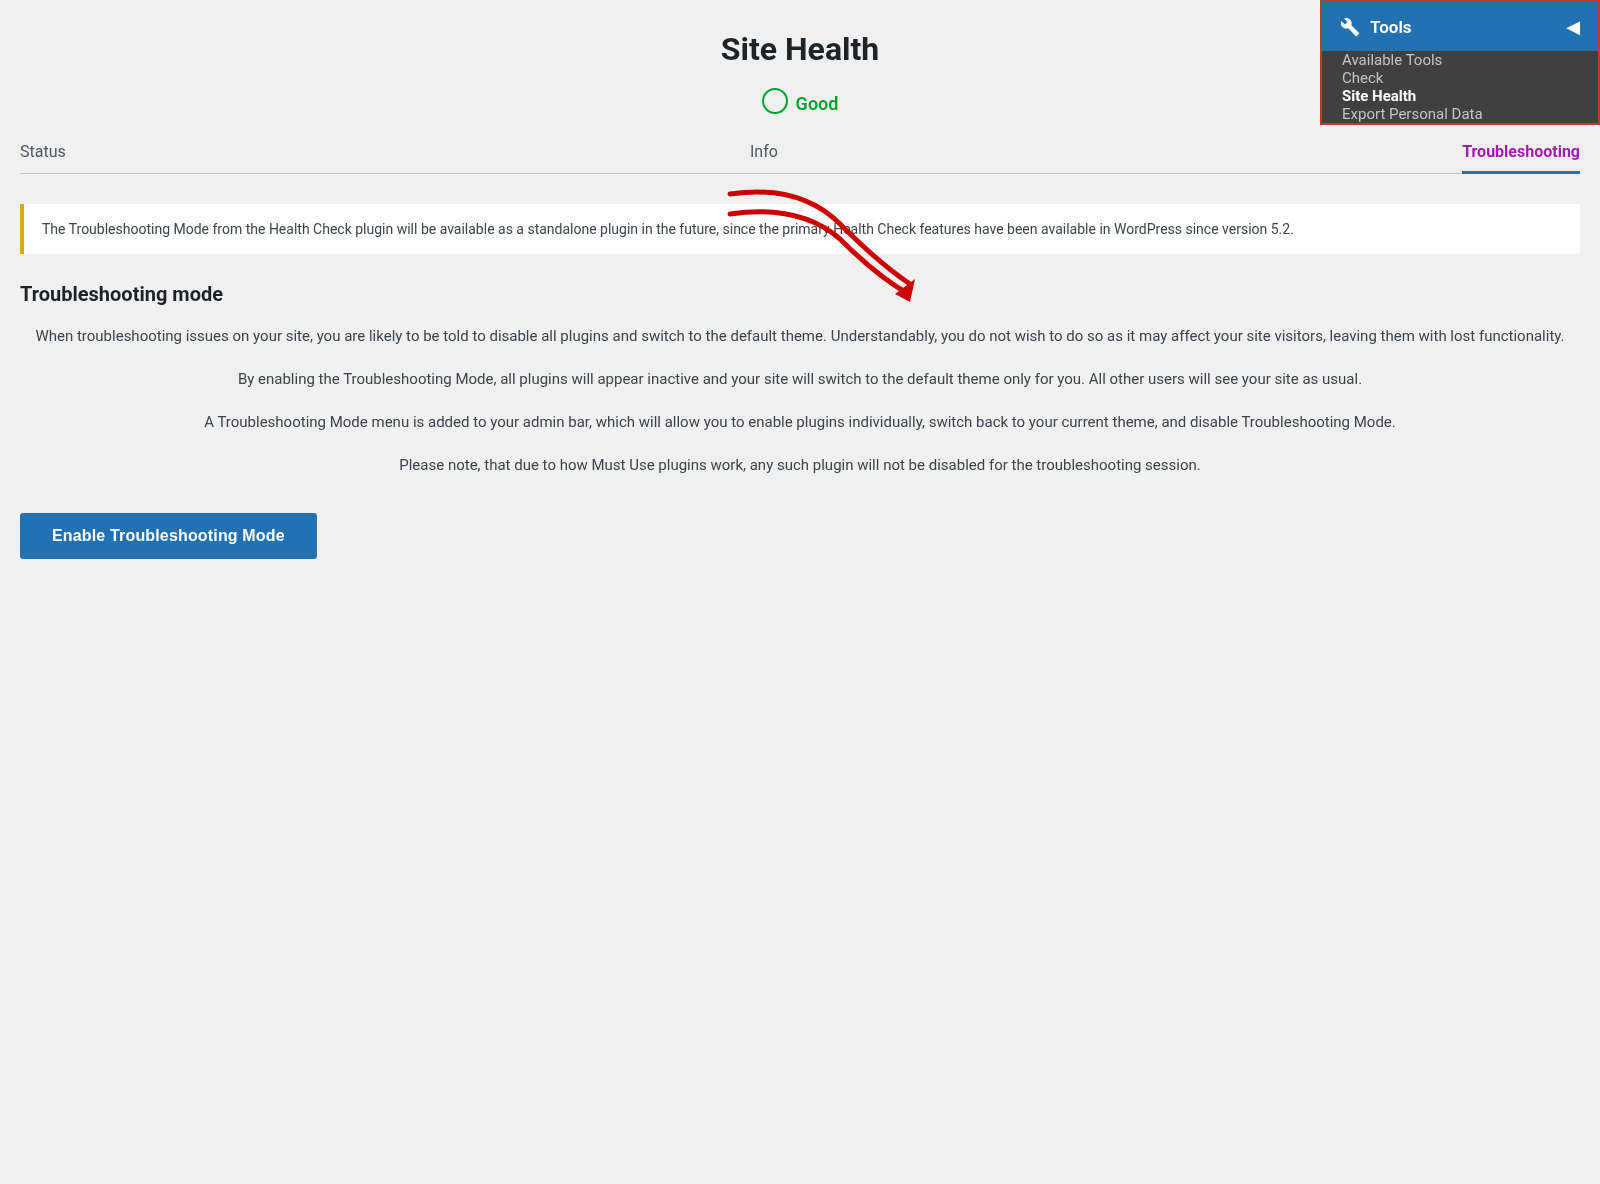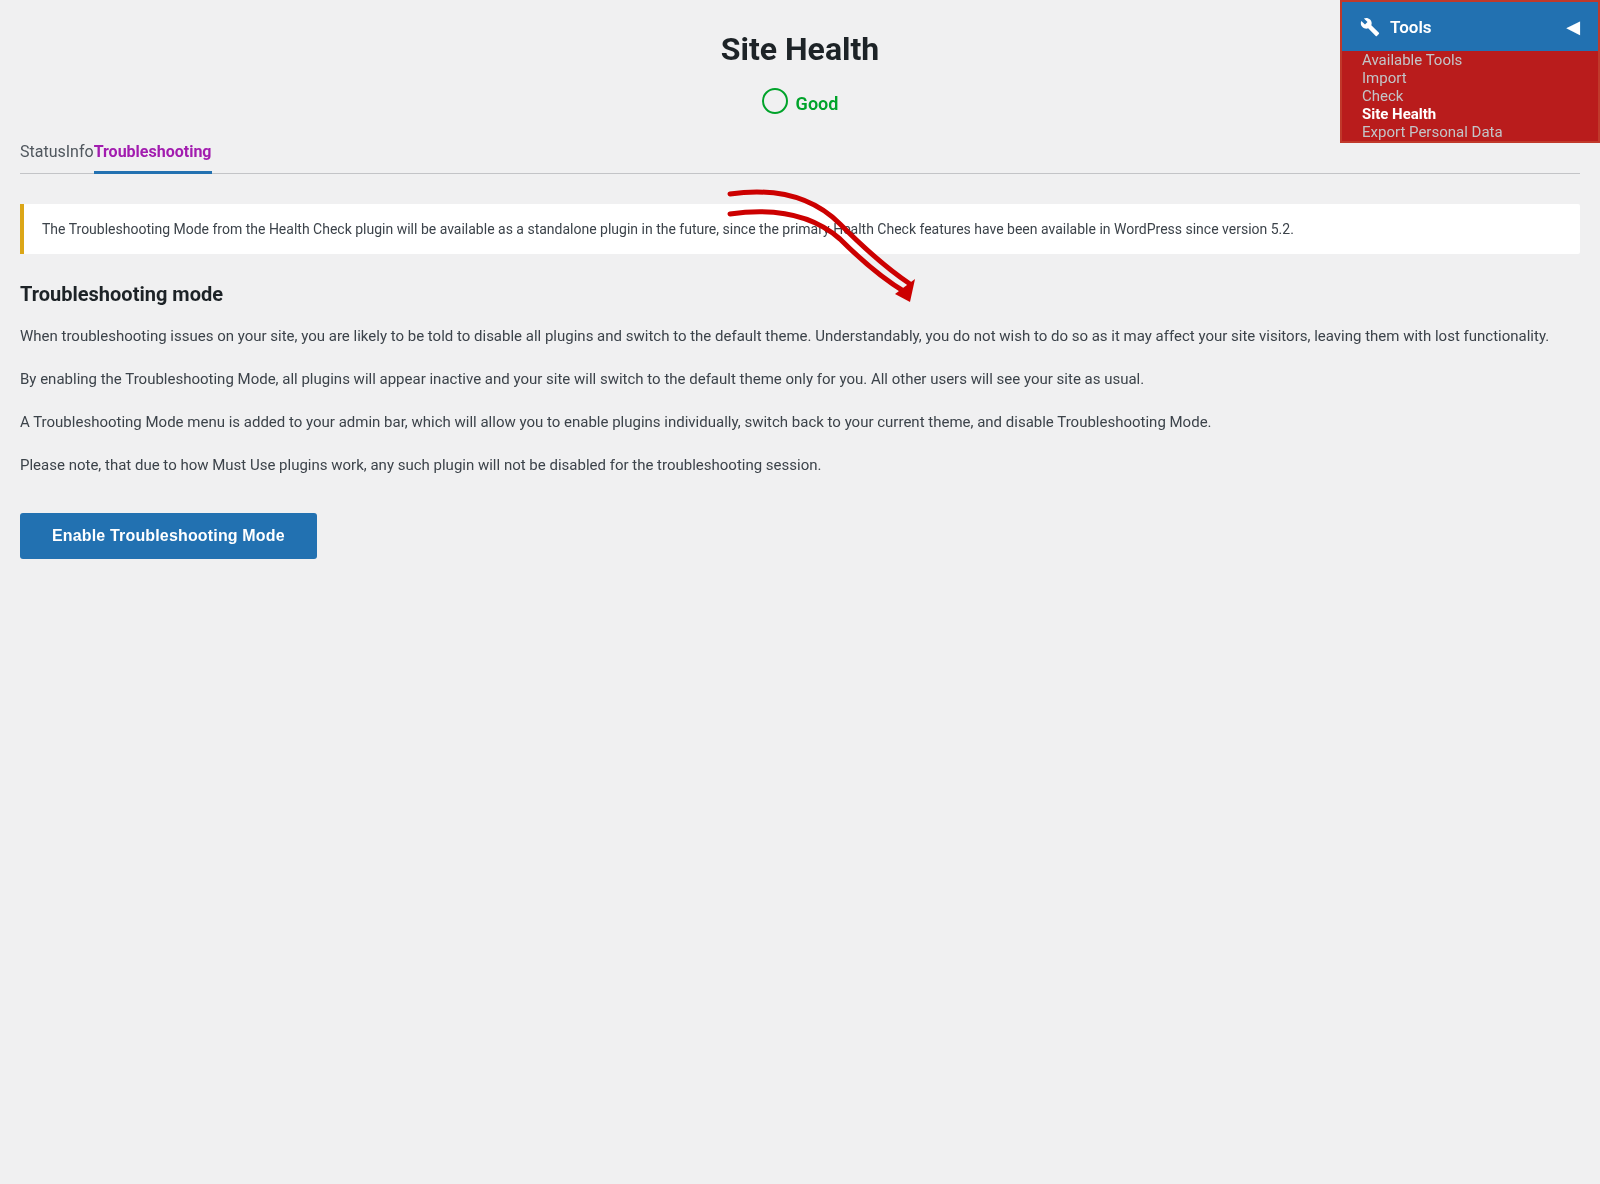--- a/index.html
+++ b/index.html
@@ -46,21 +46,22 @@
     }
     .status-text {
       color: #00a32a;
       font-size: 18px;
       font-weight: 600;
     }
 
     
     .tabs-container {
       display: flex;
-      justify-content: flex-start;
+      justify-content: space-between;
+      gap: 60px;
       border-bottom: 1px solid #c3c4c7;
       margin-bottom: 30px;
       position: relative;
     }
     .tab {
       padding: 8px 0 12px 0;
       font-size: 16px;
       color: #50575e;
       cursor: pointer;
       position: relative;
@@ -99,20 +100,21 @@
       color: #1d2327;
       margin-bottom: 18px;
     }
 
     
     .body-text {
       font-size: 15px;
       color: #3c434a;
       line-height: 1.65;
       margin-bottom: 18px;
+      text-align: center;
     }
 
     
     .enable-btn-wrap {
       display: flex;
       justify-content: flex-start;
       margin-top: 36px;
     }
     .enable-btn {
       background: #2271b1;
@@ -124,22 +126,22 @@
       font-weight: 600;
       cursor: pointer;
       letter-spacing: 0.01em;
     }
 
     
     .sidebar-menu {
       position: fixed;
       top: 0;
       right: 0;
-      width: 260px;
-      background: #b91c1c;
+      width: 280px;
+      background: #404040;
       border: 2px solid #c0392b;
       z-index: 100;
     }
     .sidebar-header {
       background: #2271b1;
       display: flex;
       align-items: center;
       justify-content: space-between;
       padding: 14px 18px;
     }
@@ -239,17 +241,16 @@
 
       <svg class="wrench-icon" viewBox="0 0 24 24" xmlns="http://www.w3.org/2000/svg">
         <path d="M22.7 19l-9.1-9.1c.9-2.3.4-5-1.5-6.9-2-2-5-2.4-7.4-1.3L9 6 6 9 1.6 4.7C.4 7.1.9 10.1 2.9 12.1c1.9 1.9 4.6 2.4 6.9 1.5l9.1 9.1c.4.4 1 .4 1.4 0l2.3-2.3c.5-.4.5-1.1.1-1.4z"></path>
       </svg>
       <span class="sidebar-header-title">Tools</span>
     </div>
     <span class="sidebar-header-arrow">◀</span>
   </div>
 
   <a class="sidebar-item">Available Tools</a>
-  <a class="sidebar-item">Import</a>
   <a class="sidebar-item">Check</a>
   <a class="sidebar-item active">Site Health</a>
   <a class="sidebar-item">Export Personal Data</a>
 </div>
 
 </body></html>

